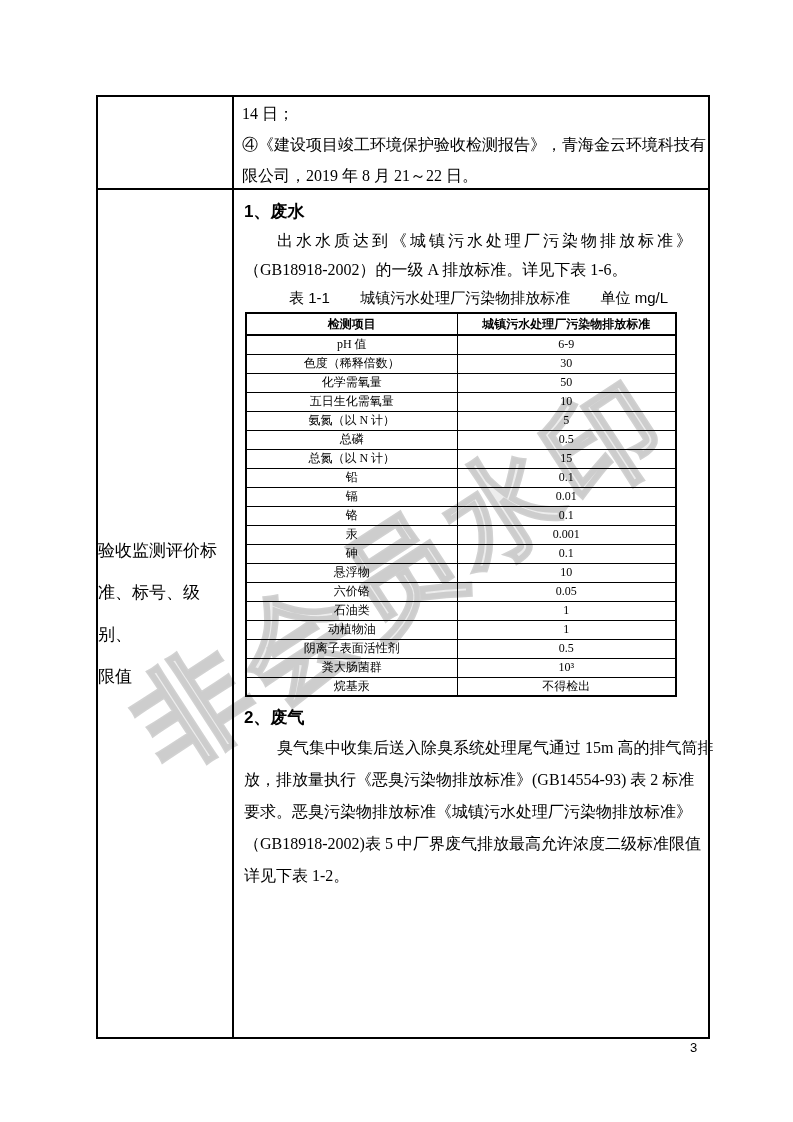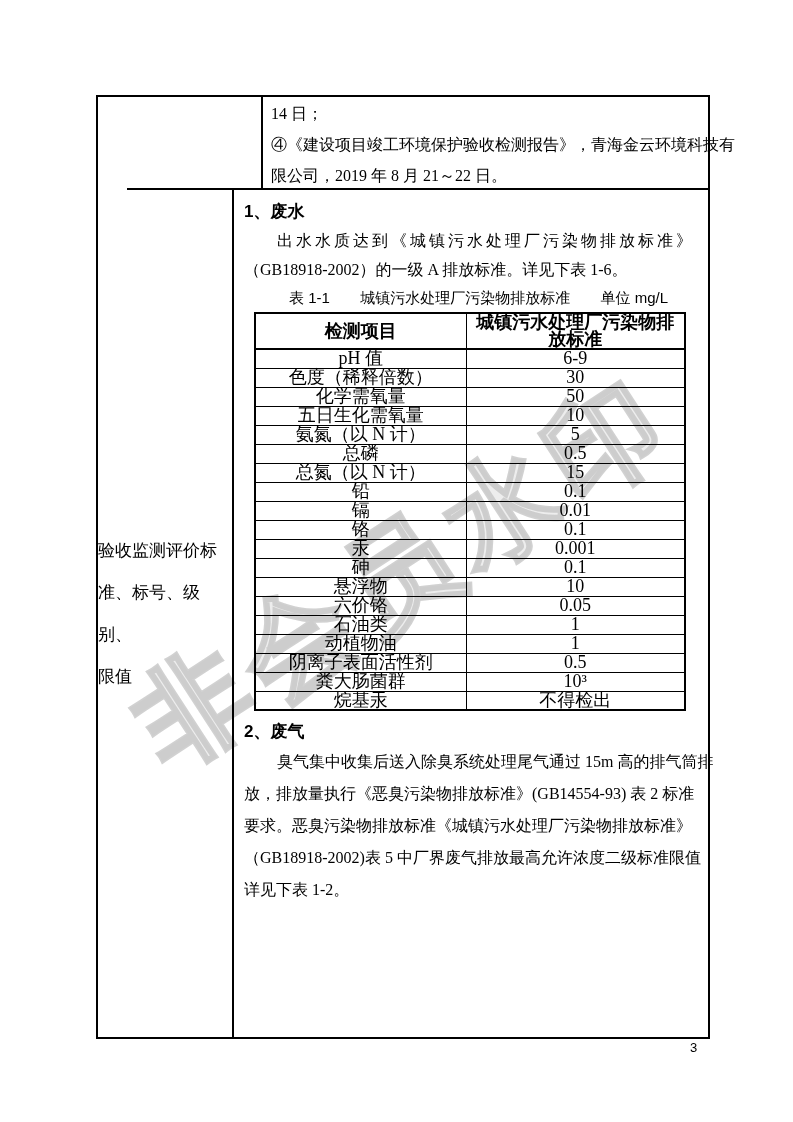--- a/index.html
+++ b/index.html
@@ -18,21 +18,21 @@
     -webkit-text-stroke:3px rgba(193,193,193,0.75);
     z-index:0; pointer-events:none;
   }
 
   
   .outer {
     position:absolute; left:96px; top:95px; width:614px; height:944px;
     border:2px solid #000; display:flex; flex-direction:column; z-index:1;
     background:transparent;
   }
-  .row1 { display:flex; height:93px; border-bottom:2px solid #000; flex-shrink:0;margin-left:29px; }
+  .row1 { display:flex; height:93px; border-bottom:2px solid #000; flex-shrink:0; }
   .row2 { display:flex; flex:1; min-height:0; }
   .cell-left { width:136px; flex-shrink:0; border-right:2px solid #000; }
   .cell-right { flex:1; min-width:0; }
 
   .row1 .cell-right { padding:1px 6px 0 8px; font-size:16px; line-height:31px; white-space:nowrap; }
 
   .row2 .cell-left {
     display:flex; align-items:center; justify-content:center;
     text-align:left; font-size:17px; line-height:42px;
   }
@@ -50,22 +50,22 @@
   
   .tbl-caption {
     display:flex; align-items:baseline; width:430px;
     padding:0 6px 0 45px; margin:3px 8px 3px 0;
     font-family:"Liberation Sans","DejaVu Sans",sans-serif;
     font-weight:normal; font-size:15px; line-height:22px;
     justify-content:space-between; white-space:nowrap;
   }
 
   
-  table.std { border-collapse:collapse; width:430px; margin-left:10px;
-    font-size:18px; table-layout:fixed; background:transparent; }
+  table.std { border-collapse:collapse; width:430px; margin-left:1px;
+    font-size:12px; table-layout:fixed; background:transparent; }
   table.std th, table.std td {
     border:1px solid #000; text-align:center; vertical-align:middle;
     padding:0 2px; height:19px; line-height:17px; font-weight:normal;
   }
   table.std { border:2px solid #000; }
   table.std th {
     font-family:"Liberation Sans","DejaVu Sans",sans-serif;
     font-weight:bold; height:22px; border-bottom:2px solid #000;
   }
   col.c-item { width:211px; }

